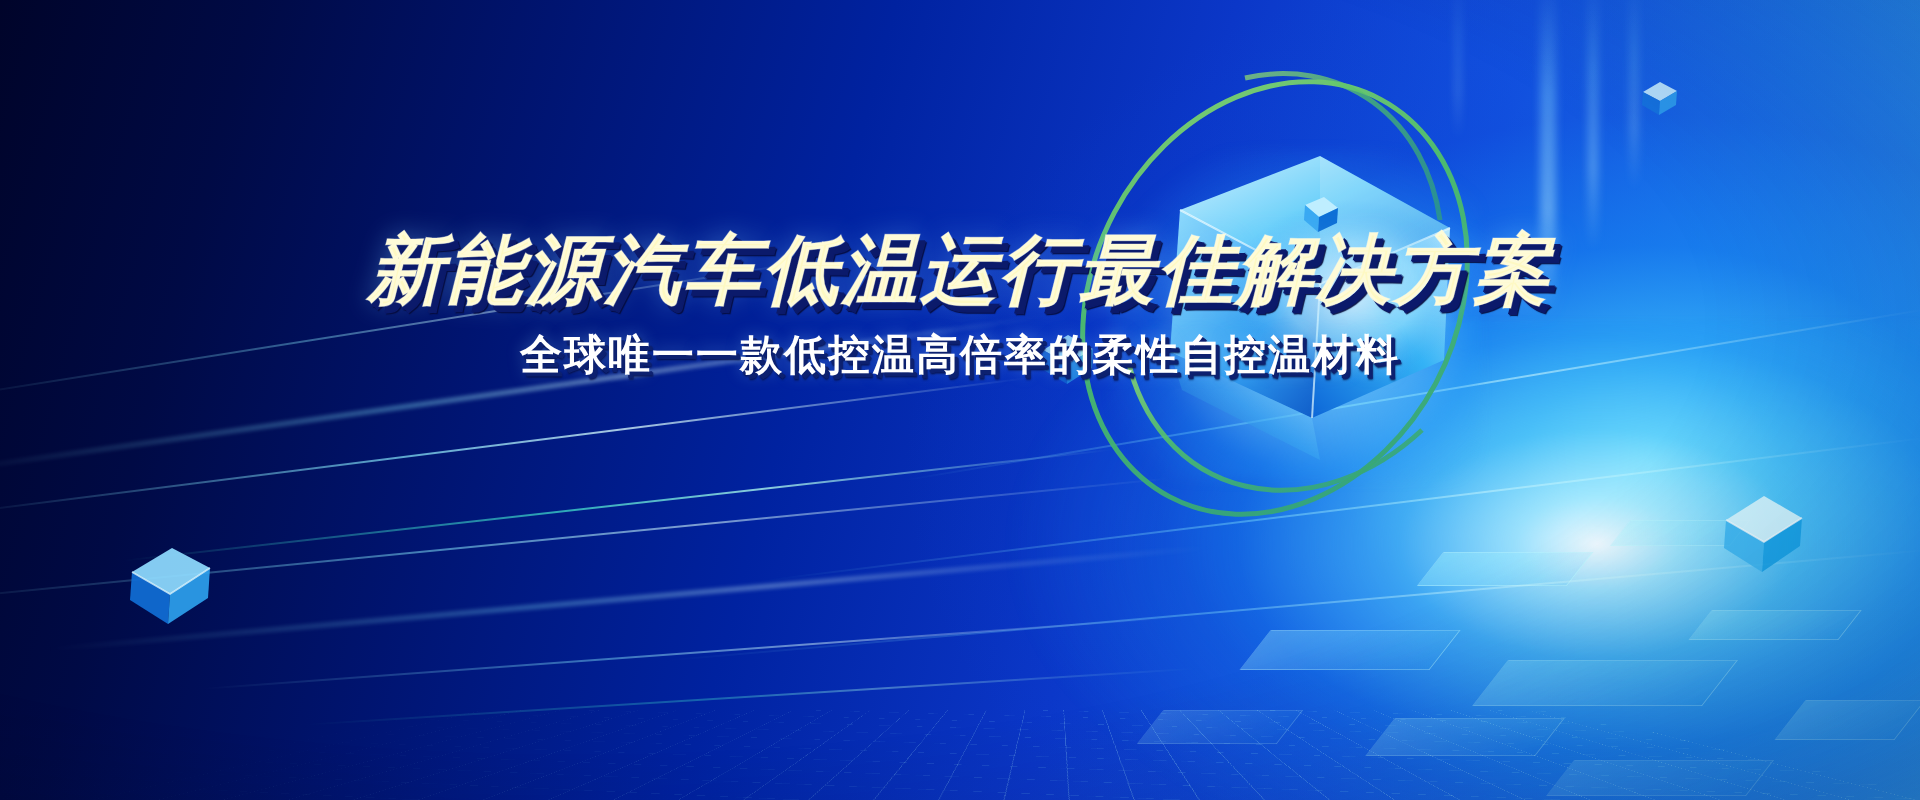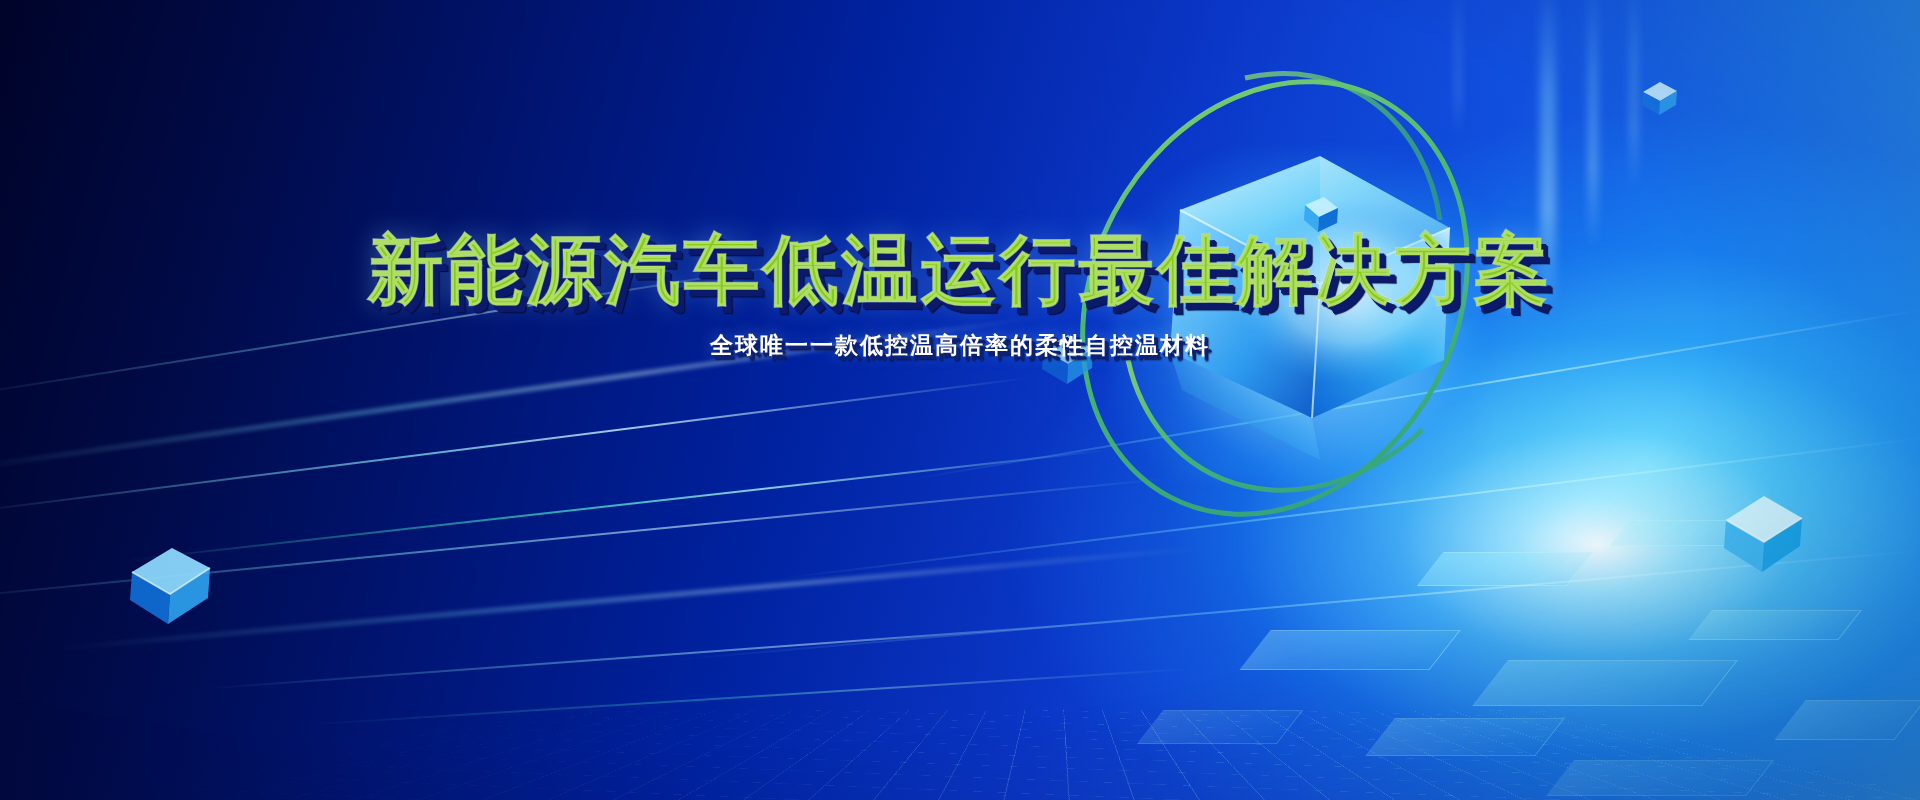--- a/index.html
+++ b/index.html
@@ -125,33 +125,34 @@
   .text-block{
     position:absolute;
     left:0; right:0; top:232px;
     text-align:center;
     z-index:40;
   }
   .headline{
     font-size:76px;
     line-height:1;
     font-weight:700;
-    color:#84cc16;
+    color:#fef9c3;
     letter-spacing:3px;
     white-space:nowrap;
     text-shadow:
        5px 6px 0 #0b1a6b,
        6px 7px 0 #0b1a6b,
        7px 8px 1px rgba(5,12,60,.95),
        0 0 26px rgba(120,200,255,.45);
+    font-style: italic;
     -webkit-text-stroke:1px rgba(255,255,255,.35);
   }
   .subline{
     margin-top:26px;
-    font-size:23px;
+    font-size:42px;
     line-height:1;
     font-weight:700;
     color:#ffffff;
     letter-spacing:2px;
     white-space:nowrap;
     text-shadow:
        3px 3px 0 #0d2170,
        4px 4px 0 #0d2170,
        4px 5px 2px rgba(6,14,64,.9),
        0 0 16px rgba(140,210,255,.4);

